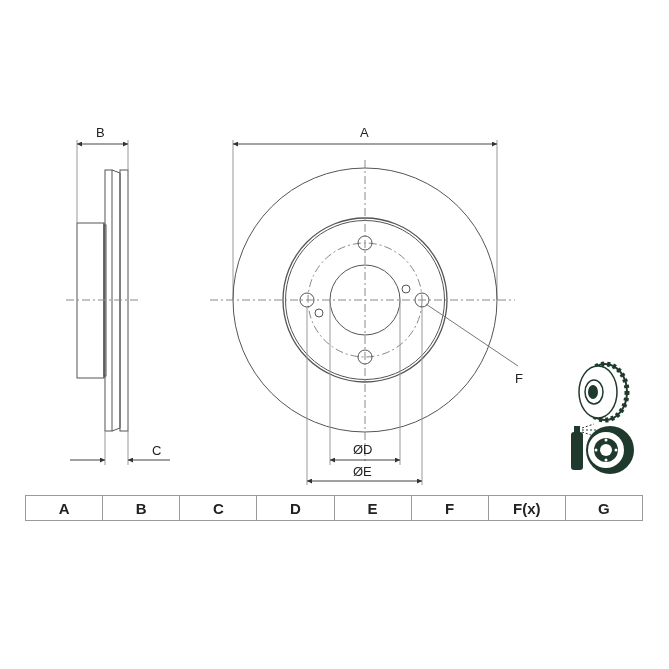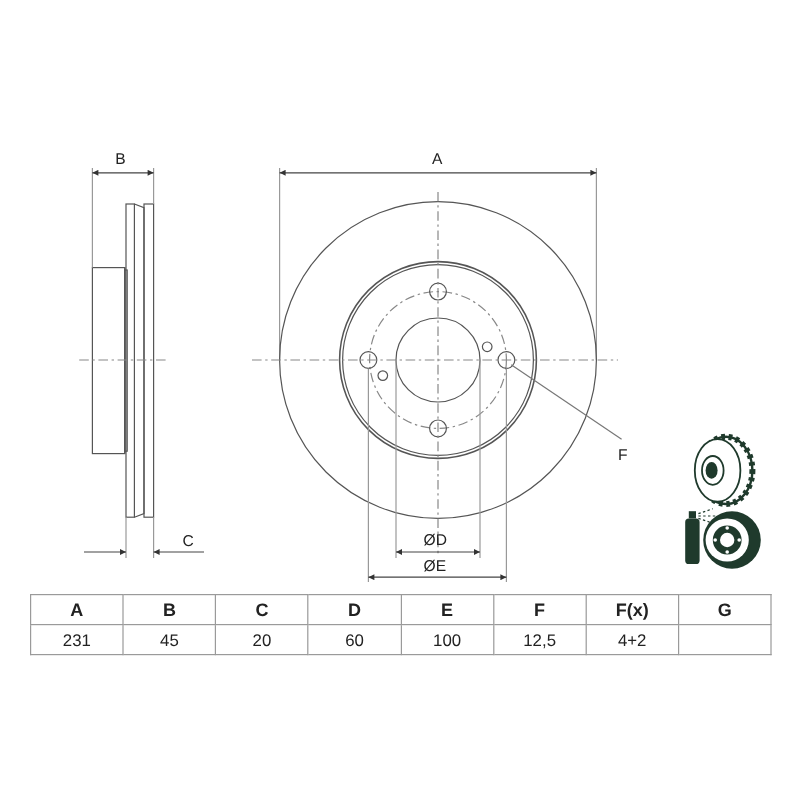--- a/index.html
+++ b/index.html
@@ -112,24 +112,14 @@
       <tr>
     <th>A</th>
     <th>B</th>
     <th>C</th>
     <th>D</th>
     <th>E</th>
     <th>F</th>
     <th>F(x)</th>
     <th>G</th>
   </tr>
-  <tr>
-    <td>231</td>
-    <td>45</td>
-    <td>20</td>
-    <td>60</td>
-    <td>100</td>
-    <td>12,5</td>
-    <td>4+2</td>
-    <td></td>
-  </tr>
 </tbody>
   </table>
 
 </body></html>

